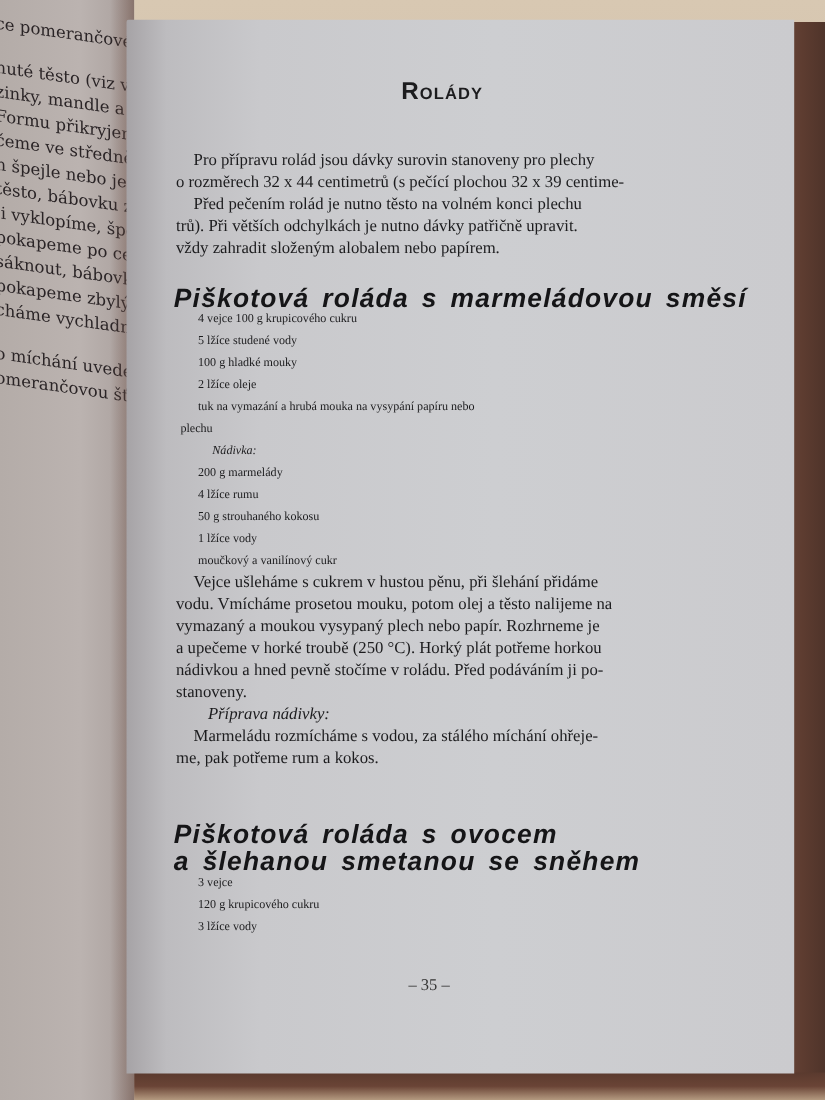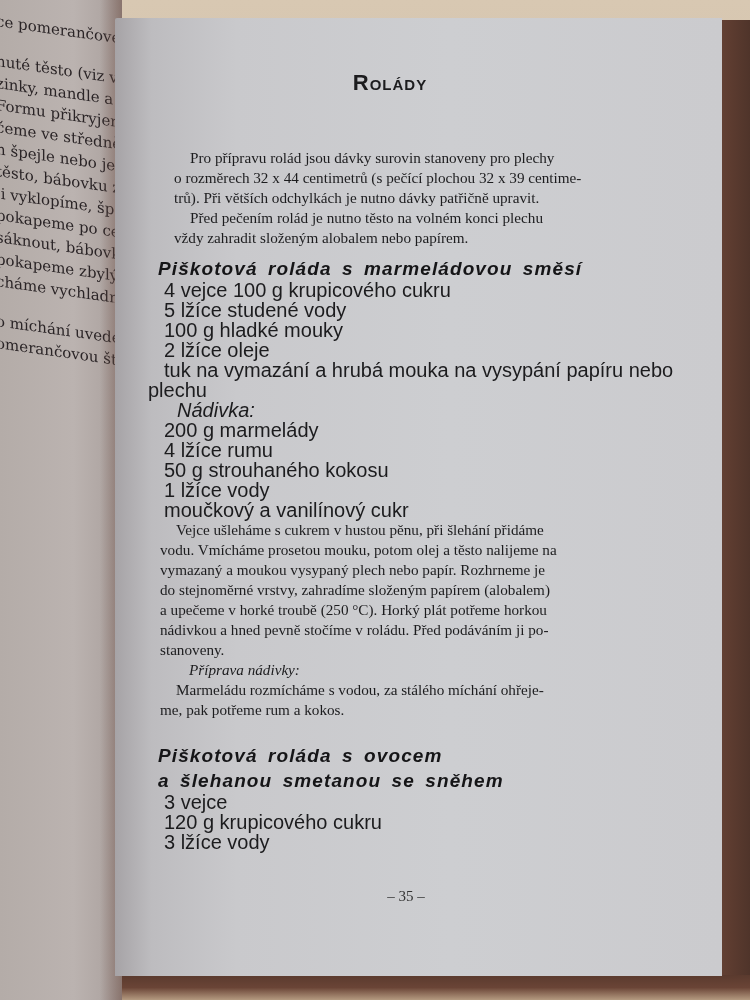--- a/index.html
+++ b/index.html
@@ -41,36 +41,36 @@
     .right-page {
       position:absolute; left:115px; top:18px; width:607px; height:958px;
       background: linear-gradient(90deg,#a6a3a6 0%,#bdbcbf 6%,#c9c9cc 20%,#cdced1 55%,#cbcbce 100%);
       border-radius:2px 0 0 0;
     }
     .content {
       position:absolute; left:45px; top:0; width:460px;
       color:#1c1c1e;
     }
     .title {
-      position:absolute; left:0; width:460px; top:52px; text-align:center;
+      position:absolute; left:12px; width:460px; top:52px; text-align:center;
       font-family:"Liberation Sans", sans-serif; font-weight:bold; font-size:22px;
       letter-spacing:1px; color:#1c1c1e; font-variant: small-caps;
     }
     .p { font-family:"Liberation Serif", serif; font-size:15.2px; line-height:20px; position:absolute; left:0; width:462px; }
     .p .l { white-space:nowrap; display:block; }
     .ind { padding-left:16px; }
     .h {
       position:absolute; left:-2px; font-family:"Liberation Sans", sans-serif; font-weight:bold; font-style:italic;
-      font-size:19px; letter-spacing:1.1px; word-spacing:4px; white-space:nowrap; color:#151517;
+      font-size:24px; letter-spacing:1.1px; word-spacing:4px; white-space:nowrap; color:#151517;
     }
-    .ing { font-family:Liberation Sans, sans-serif; font-size:20px; line-height:20px; position:absolute; left:4px; white-space:nowrap; }
+    .ing { font-family:Liberation Serif, serif; font-size:11px; line-height:20px; position:absolute; left:20px; white-space:nowrap; }
     .ing div { height:20px; }
     .ital { font-style:italic;margin-left:13px; }
     .pagenum {
-      position:absolute; left:16px; width:460px; top:870px; text-align:center;
+      position:absolute; left:0; width:460px; top:870px; text-align:center;
       font-family:"Liberation Serif", serif; font-size:15px; color:#333;
     }
   </style>
 </head>
 <body>
 
 <div class="table"></div>
 <div class="page-edge-right"></div>
 <div class="bottom-edge"></div>
 
@@ -93,25 +93,25 @@
     <div>o míchání uvedené</div>
     <div>omerančovou šťávu</div>
   </div>
   <div class="gutter"></div>
 </div>
 
 <div class="right-page">
   <div class="content">
     <div class="title">Rolády</div>
 
-    <div class="p" style="top:130px;margin-left:14px;">
+    <div class="p" style="top:118px;">
       <span class="l ind">Pro přípravu rolád jsou dávky surovin stanoveny pro plechy</span>
       <span class="l">o rozměrech 32 x 44 centimetrů (s pečící plochou 32 x 39 centime-</span>
+      <span class="l ind">Před pečením rolád je nutno těsto na volném konci plechu</span>
       <span class="l">trů). Při větších odchylkách je nutno dávky patřičně upravit.</span>
-      <span class="l ind">Před pečením rolád je nutno těsto na volném konci plechu</span>
       <span class="l">vždy zahradit složeným alobalem nebo papírem.</span>
     </div>
 
     <div class="h" style="top:240px;">Piškotová roláda s marmeládovou směsí</div>
 
     <div class="ing" style="top:262px;">
       <div>4 vejce 100 g krupicového cukru</div>
       <div>5 lžíce studené vody</div>
       <div>100 g hladké mouky</div>
       <div>2 lžíce oleje</div>
@@ -122,21 +122,20 @@
       <div>4 lžíce rumu</div>
       <div>50 g strouhaného kokosu</div>
       <div>1 lžíce vody</div>
       <div>moučkový a vanilínový cukr</div>
     </div>
 
     <div class="p" style="top:502px;">
       <span class="l ind">Vejce ušleháme s cukrem v hustou pěnu, při šlehání přidáme</span>
       <span class="l">vodu. Vmícháme prosetou mouku, potom olej a těsto nalijeme na</span>
       <span class="l">vymazaný a moukou vysypaný plech nebo papír. Rozhrneme je</span>
-      <span class="l">do stejnoměrné vrstvy, zahradíme složeným papírem (alobalem)</span>
       <span class="l">a upečeme v horké troubě (250 °C). Horký plát potřeme horkou</span>
       <span class="l">nádivkou a hned pevně stočíme v roládu. Před podáváním ji po-</span>
       <span class="l">stanoveny.</span>
       <span class="l ind ital">Příprava nádivky:</span>
       <span class="l ind">Marmeládu rozmícháme s vodou, za stálého míchání ohřeje-</span>
       <span class="l">me, pak potřeme rum a kokos.</span>
     </div>
 
     <div class="h" style="top:727px;">Piškotová roláda s ovocem</div>
     <div class="h" style="top:752px;">a šlehanou smetanou se sněhem</div>

